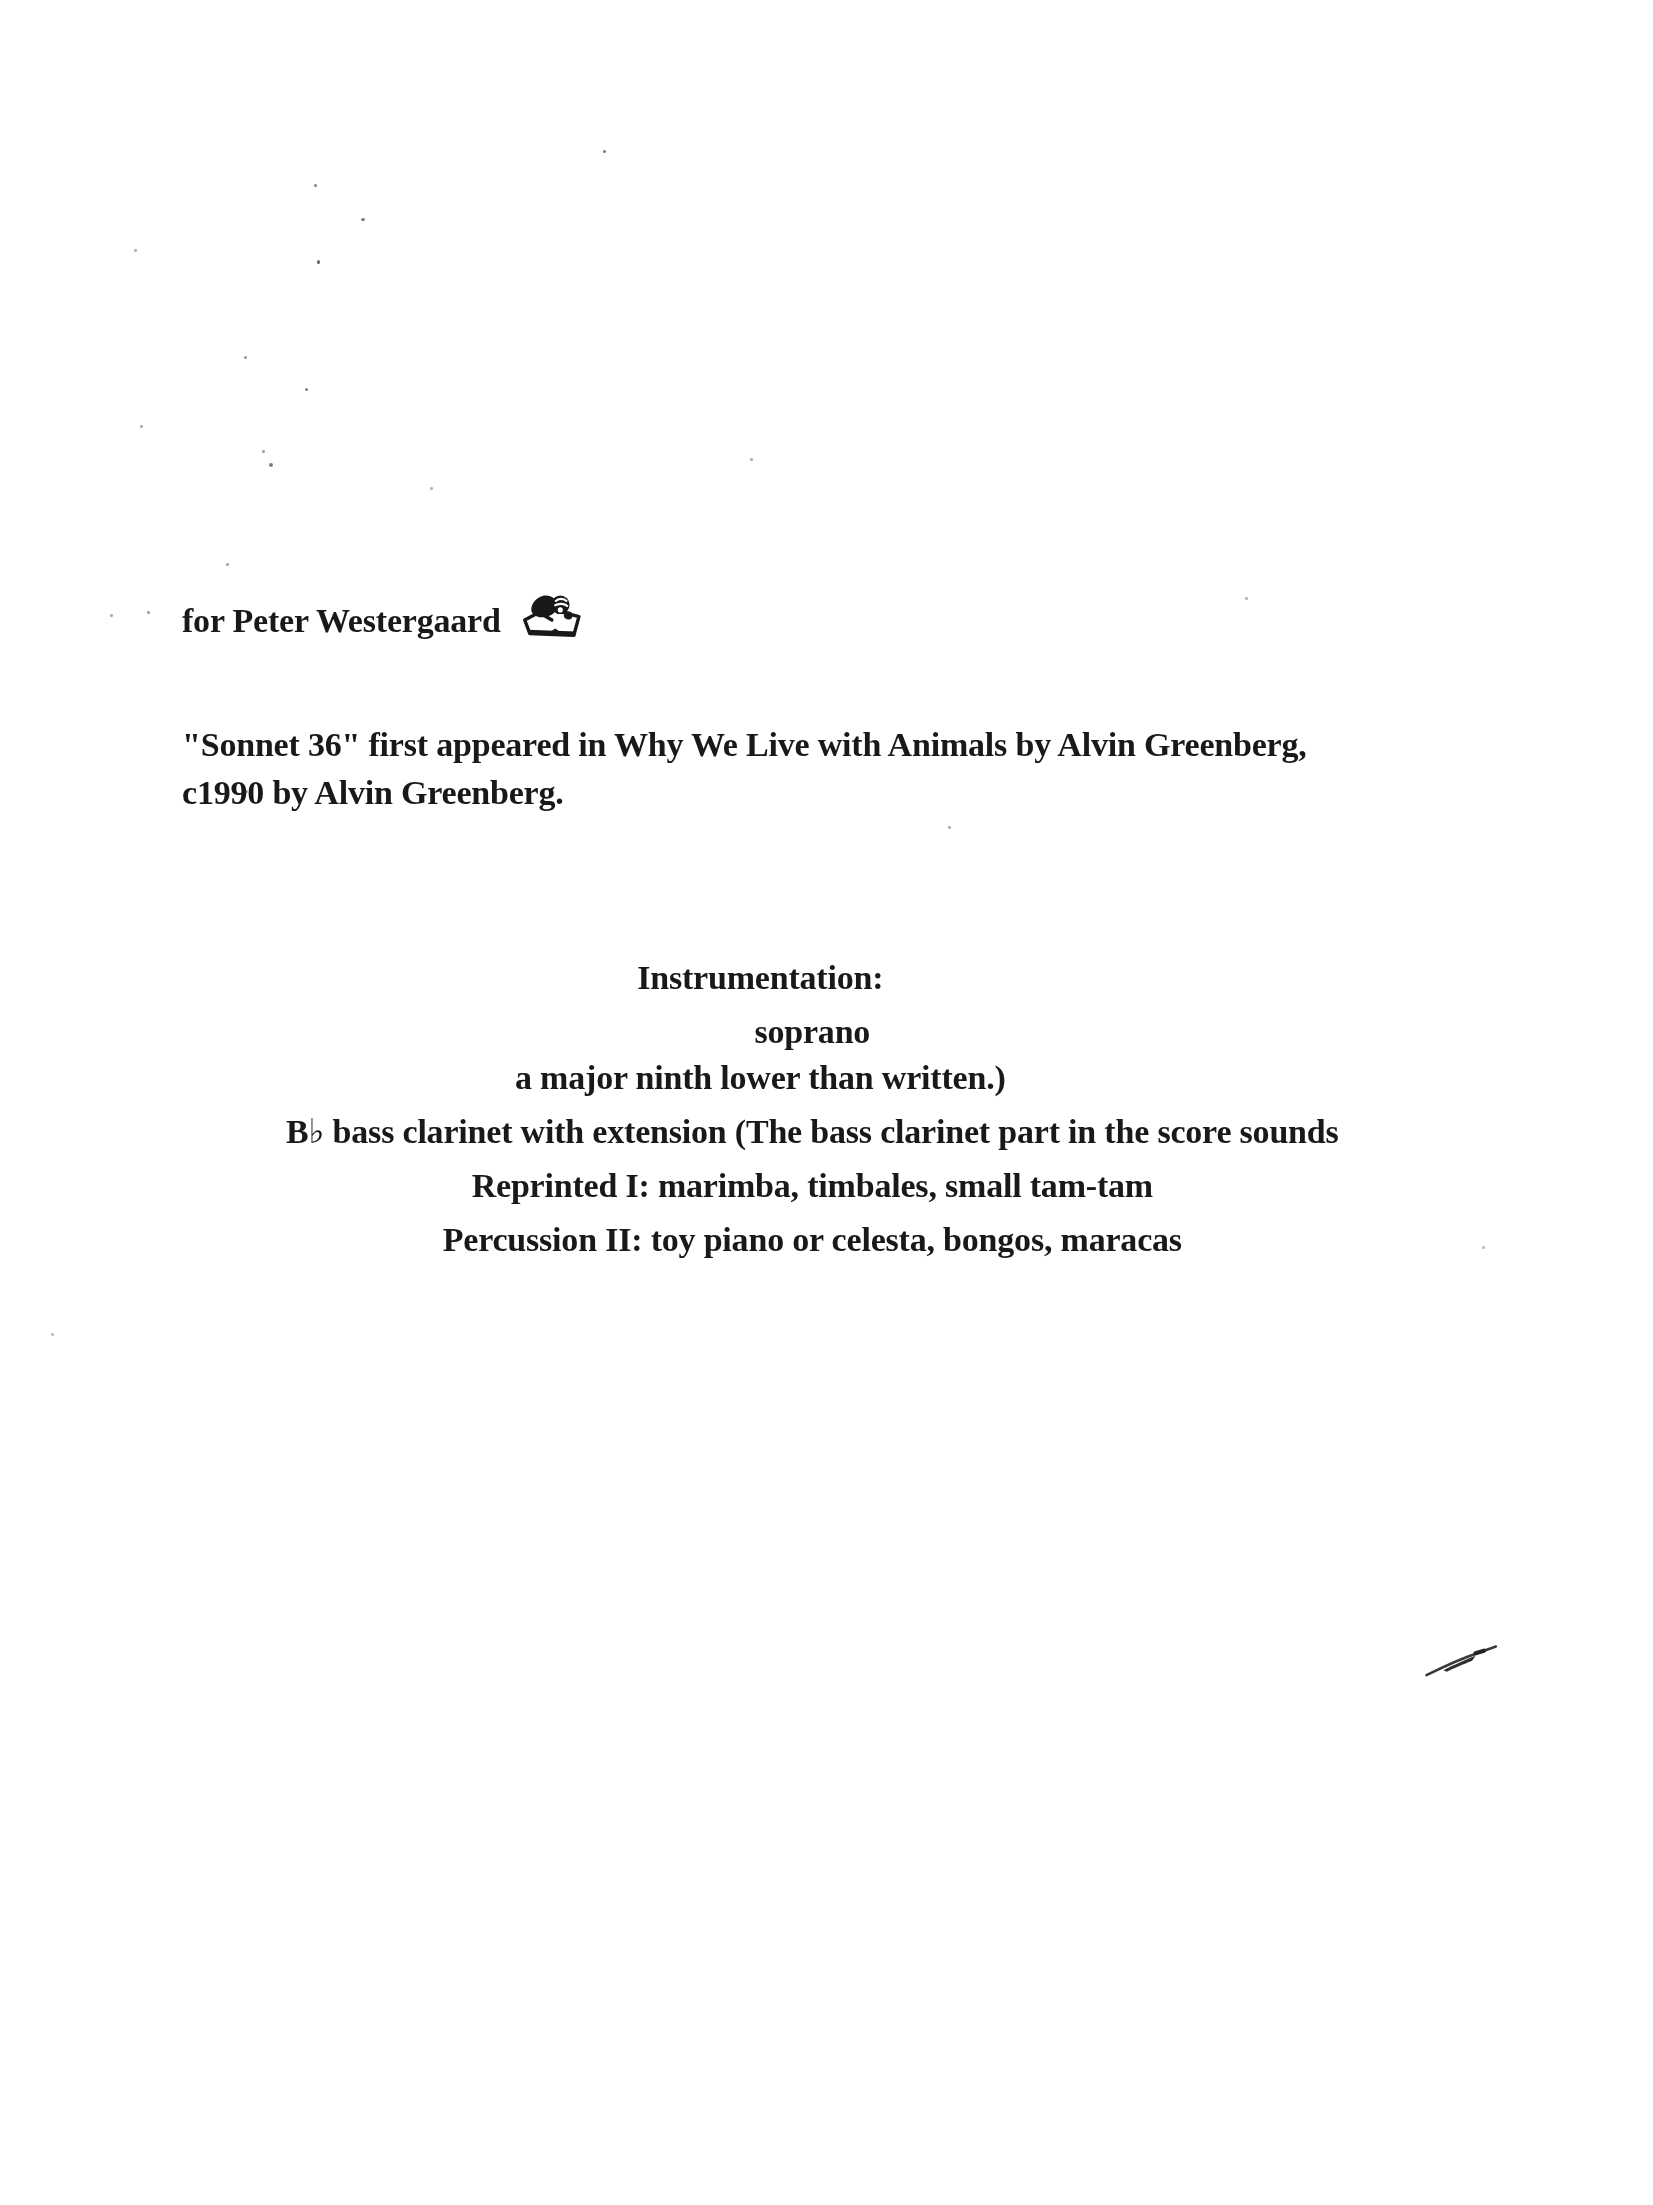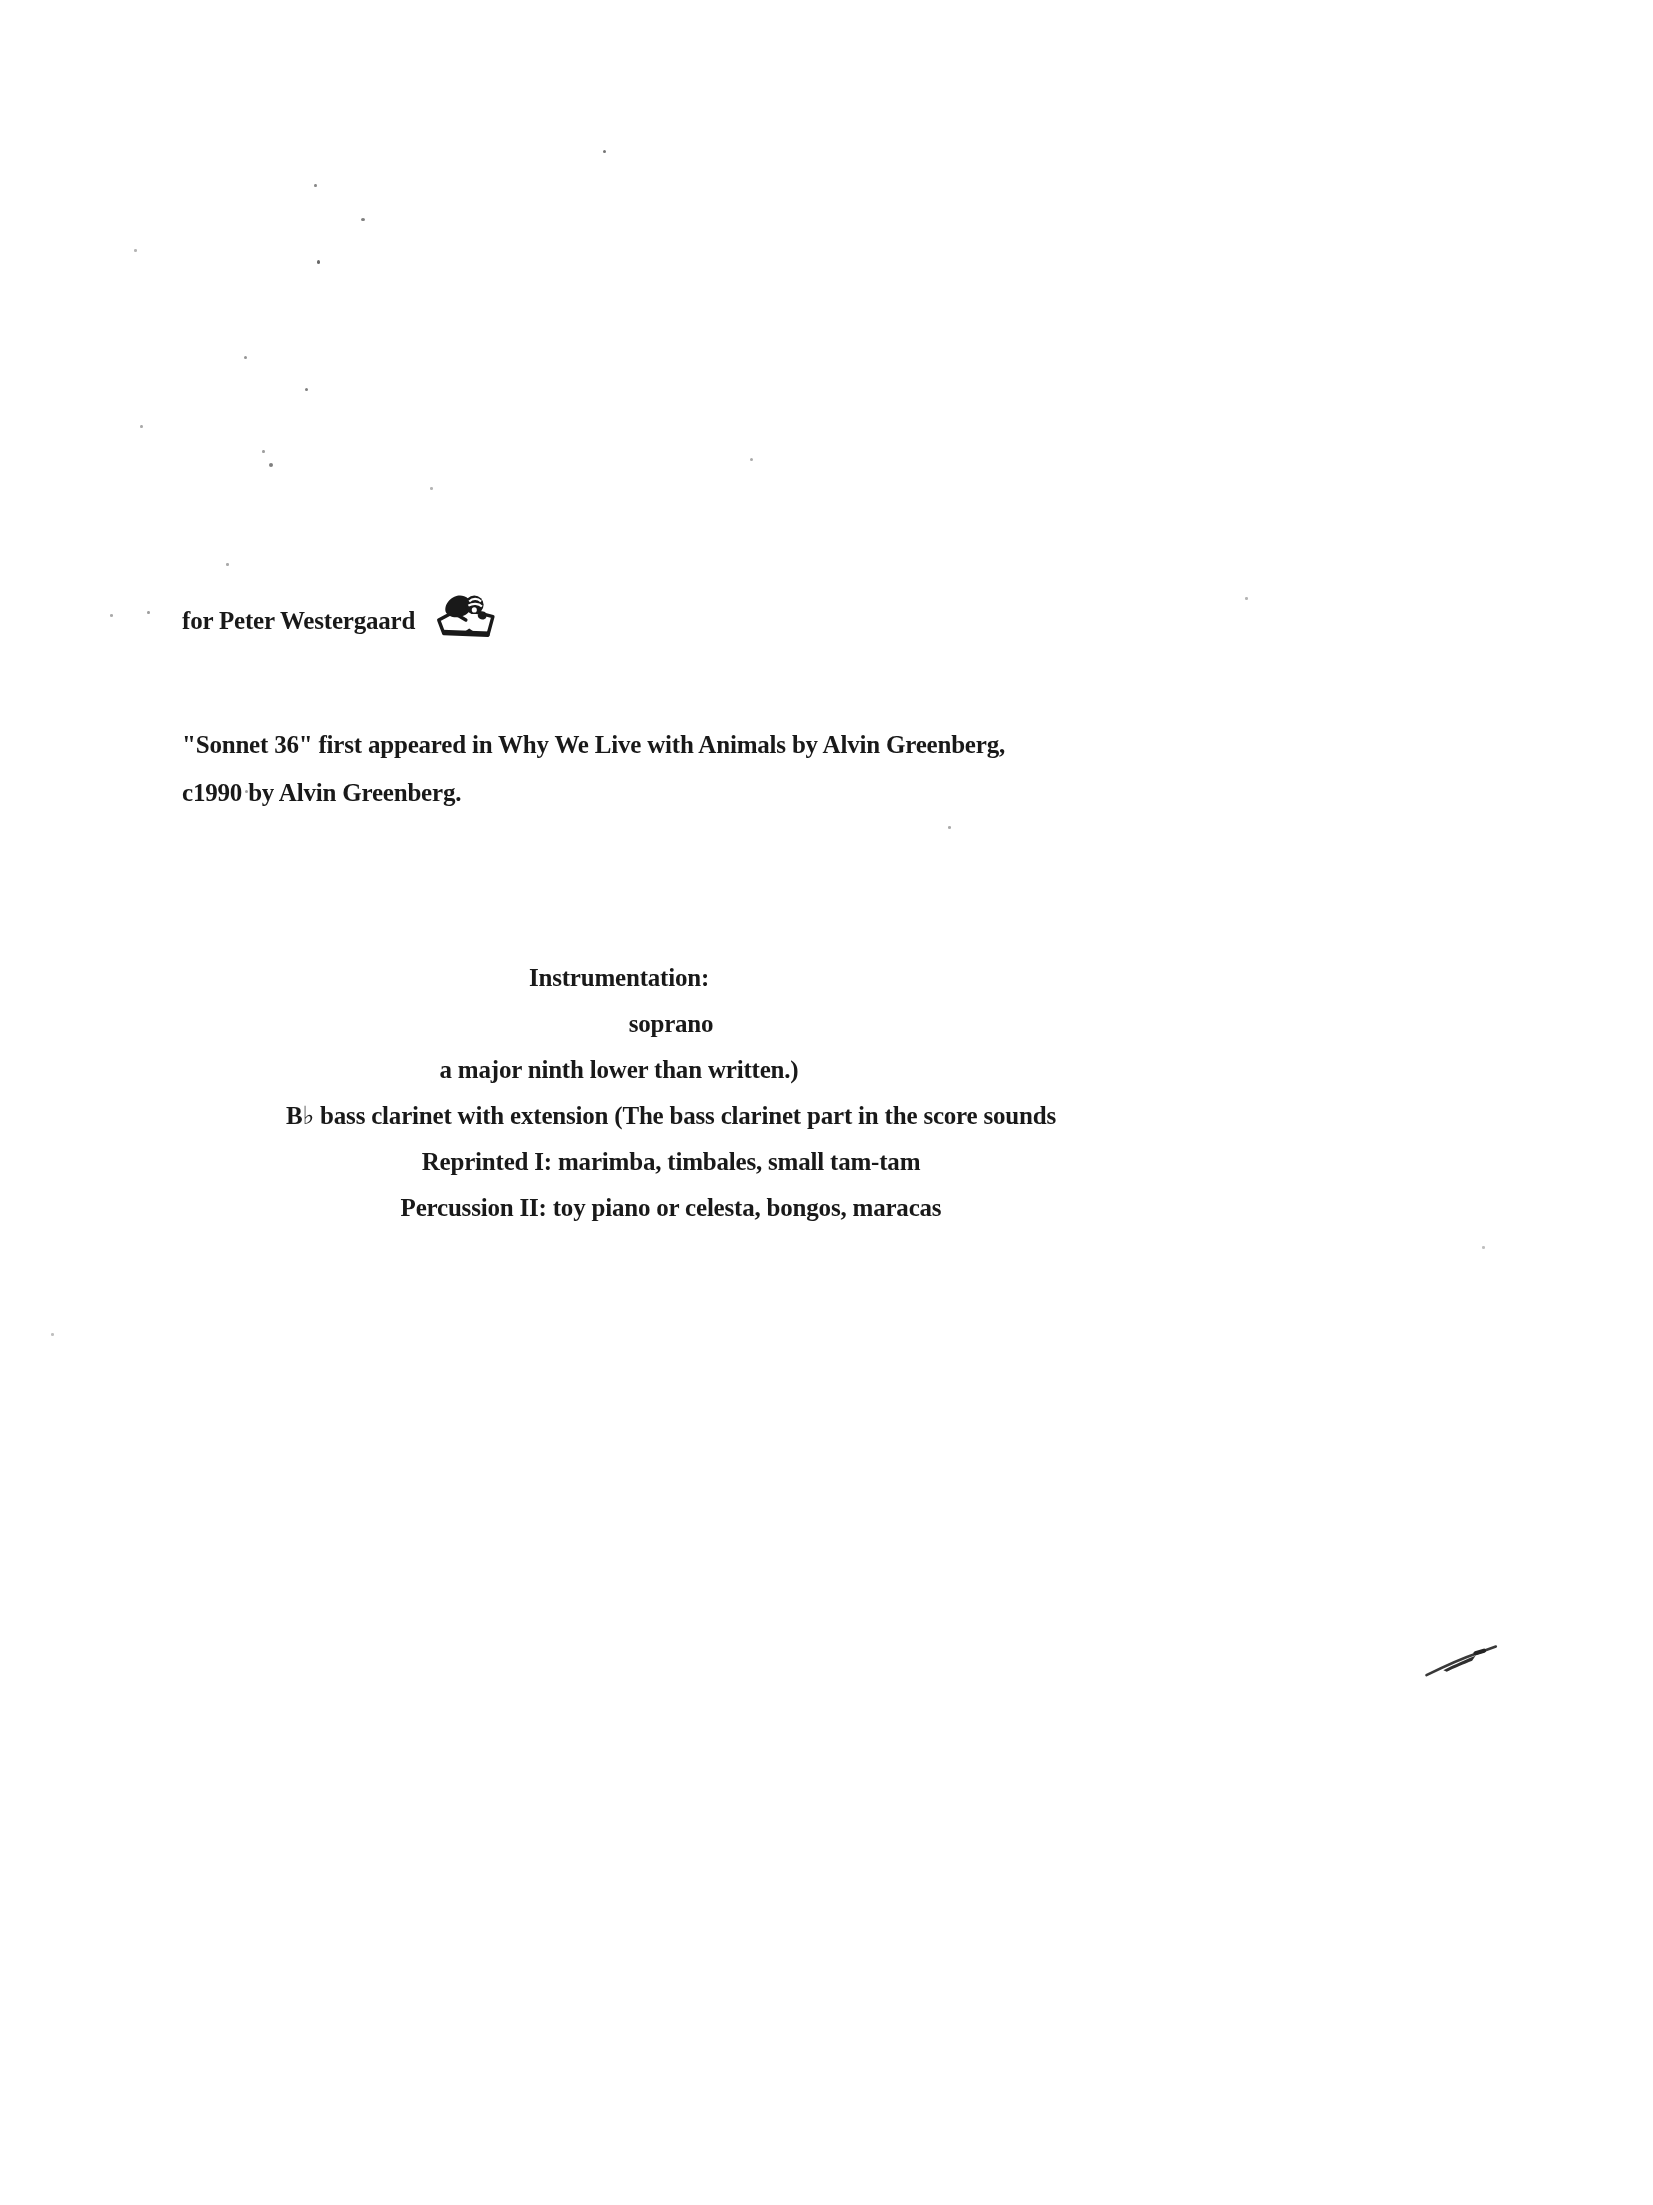--- a/index.html
+++ b/index.html
@@ -13,21 +13,21 @@
     height: 2205px;
     margin: 0 auto;
     background: #ffffff;
     overflow: hidden;
     font-family: "Liberation Serif", "DejaVu Serif", serif;
     color: #191919;
     -webkit-font-smoothing: antialiased;
   }
   .textline {
     white-space: pre;
-    font-size: 25px;
+    font-size: 34px;
     font-weight: 600;
     letter-spacing: -0.2px;
   }
 
   
   .dedication {
     position: absolute;
     left: 182px;
     top: 598px;
     display: flex;
@@ -50,21 +50,21 @@
   .credit .textline { line-height: 48px; }
 
   
   .instrumentation {
     position: absolute;
     left: 182px;
     top: 955px;
     text-align: center;
   }
   .instrumentation .textline { line-height: 46px; }
-  .indent { padding-left: 104px; }
+  .indent { padding-left: 104px; margin-top: 8px; }
 
   
   .pen-mark {
     position: absolute;
     left: 1421px;
     top: 1638px;
     width: 82px;
     height: 44px;
   }
 

